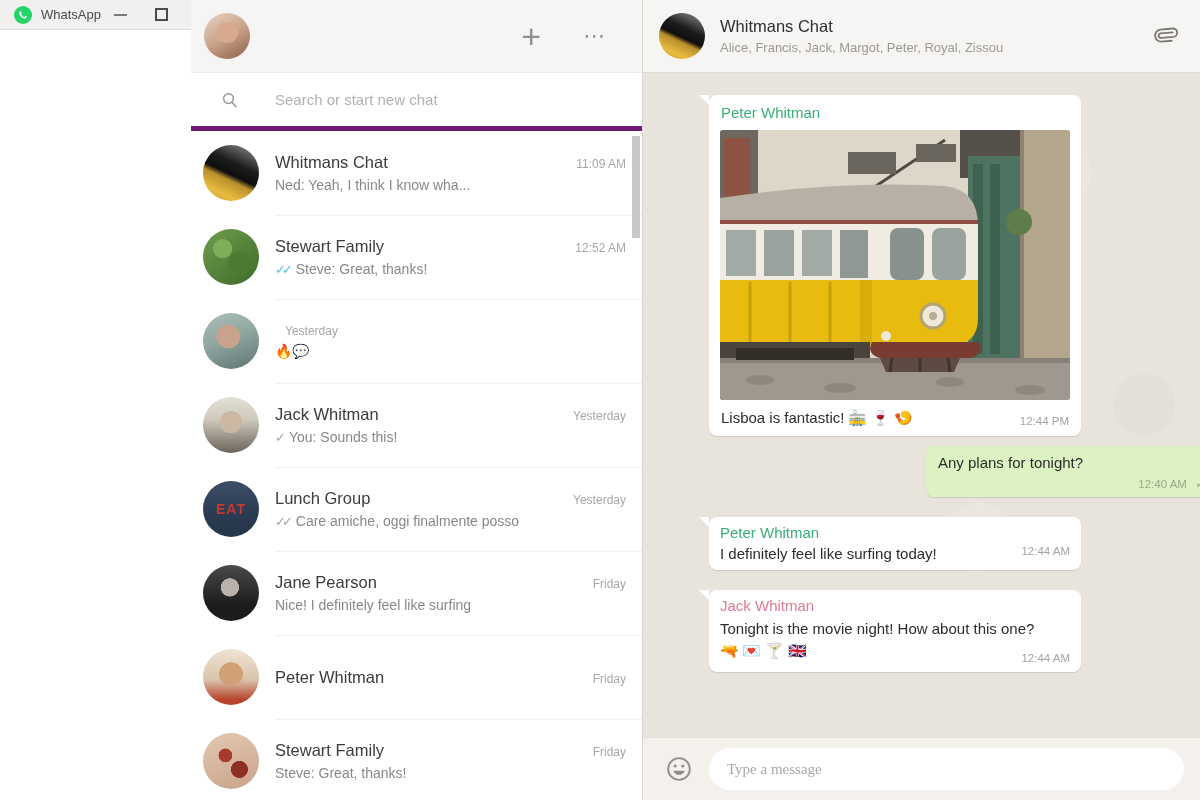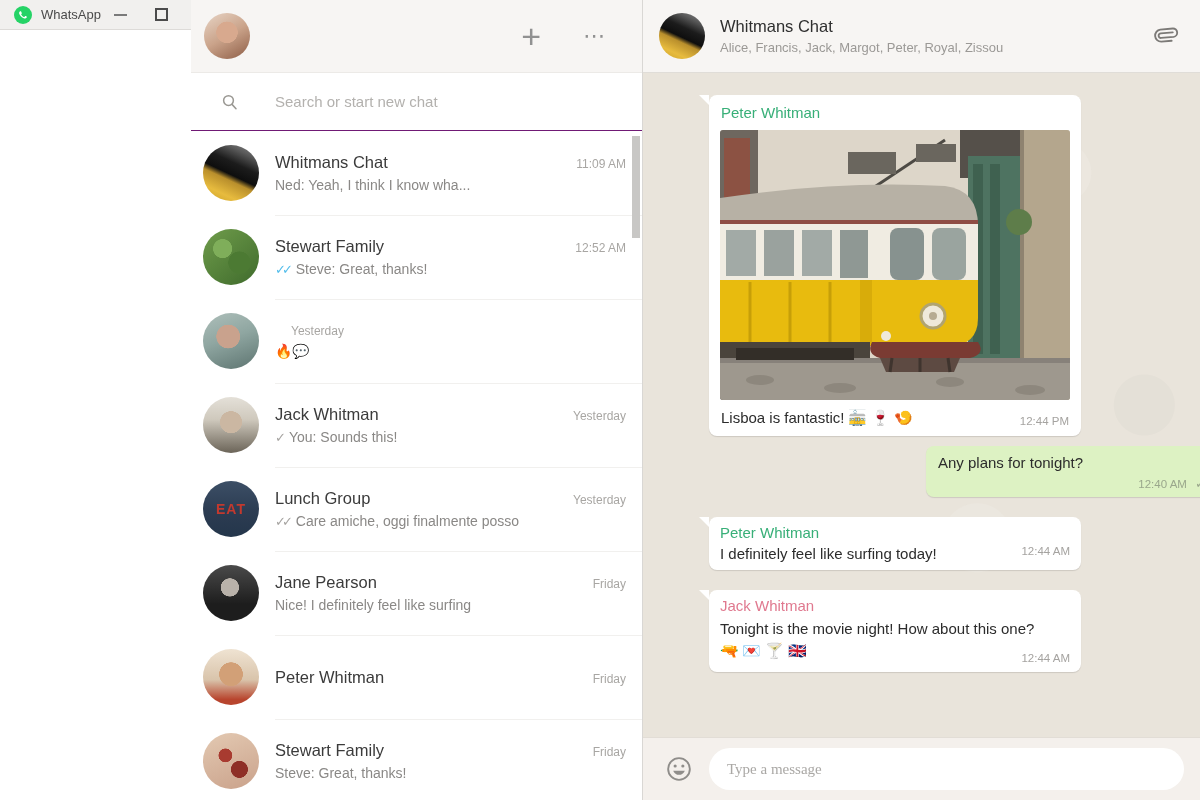--- a/index.html
+++ b/index.html
@@ -23,38 +23,38 @@
   .sidebar { width:452px; flex:none; background:#fff; border-right:1px solid #d9d7d4;
     display:flex; flex-direction:column; min-height:0; }
   .side-header { height:73px; flex:none; background:#f7f5f3; border-bottom:1px solid #eceae7;
     display:flex; align-items:center; padding:0 36px 0 13px; }
   .me-avatar { width:46px; height:46px; border-radius:50%; flex:none; }
   .side-header .sp { flex:1; }
   .hdr-icon { color:#919191; cursor:pointer; }
   .plus-icon { font-size:34px; font-weight:300; line-height:30px; margin-right:42px; }
   .menu-icon { font-size:22px; letter-spacing:1px; line-height:30px; }
 
-  .search-row { height:58px; flex:none; background:#fff; border-bottom:1px solid #701a75;
+  .search-row { height:58px; flex:none; background:#fff; border-bottom:5px solid #701a75;
     display:flex; align-items:center; padding:0 28px 0 30px; }
   .search-row svg { flex:none; }
   .search-input { flex:1; border:none; outline:none; font-size:15px; color:#333;
     margin-left:36px; font-family:inherit; background:transparent; }
   .search-input::placeholder { color:#b3b1ae; }
 
   .chat-list { flex:1; overflow:hidden; position:relative; background:#fff; }
   .chat-row { height:84px; display:flex; align-items:center; padding:0 16px 0 12px;
     position:relative; cursor:pointer; background:#fff; }
   .chat-row:not(:first-child)::after { content:""; position:absolute; top:0; left:84px; right:0;
     height:1px; background:#f1f0ee; }
   .row-avatar { width:56px; height:56px; border-radius:50%; flex:none; margin-right:16px;
     display:flex; align-items:center; justify-content:center; overflow:hidden; }
   .row-body { flex:1; min-width:0; }
   .row-top { display:flex; align-items:baseline; }
   .row-name { font-size:16.5px; color:#3b3b3b; flex:1; white-space:nowrap; overflow:hidden; text-overflow:ellipsis; }
-  .row-time { font-size:12px; color:#a8a6a3; flex:none; margin-left:16px; }
+  .row-time { font-size:12px; color:#a8a6a3; flex:none; margin-left:10px; }
   .row-preview { margin-top:5px; font-size:14px; color:#8a8886; white-space:nowrap;
     overflow:hidden; text-overflow:ellipsis; }
   .tick { letter-spacing:-4px; margin-right:7px; font-size:13px; }
   .tick-blue { color:#53bdeb; }
   .tick-gray { color:#a6a4a1; }
   .list-scrollbar { position:absolute; right:2px; top:5px; width:8px; height:102px; background:#c8c7c5; }
 
   
   .av-me   { background: radial-gradient(circle at 50% 42%, #d8a98e 0 30%, rgba(0,0,0,0) 31%),
              linear-gradient(150deg,#e8d5c6 0%,#caa38a 50%,#8d5c45 100%); }

